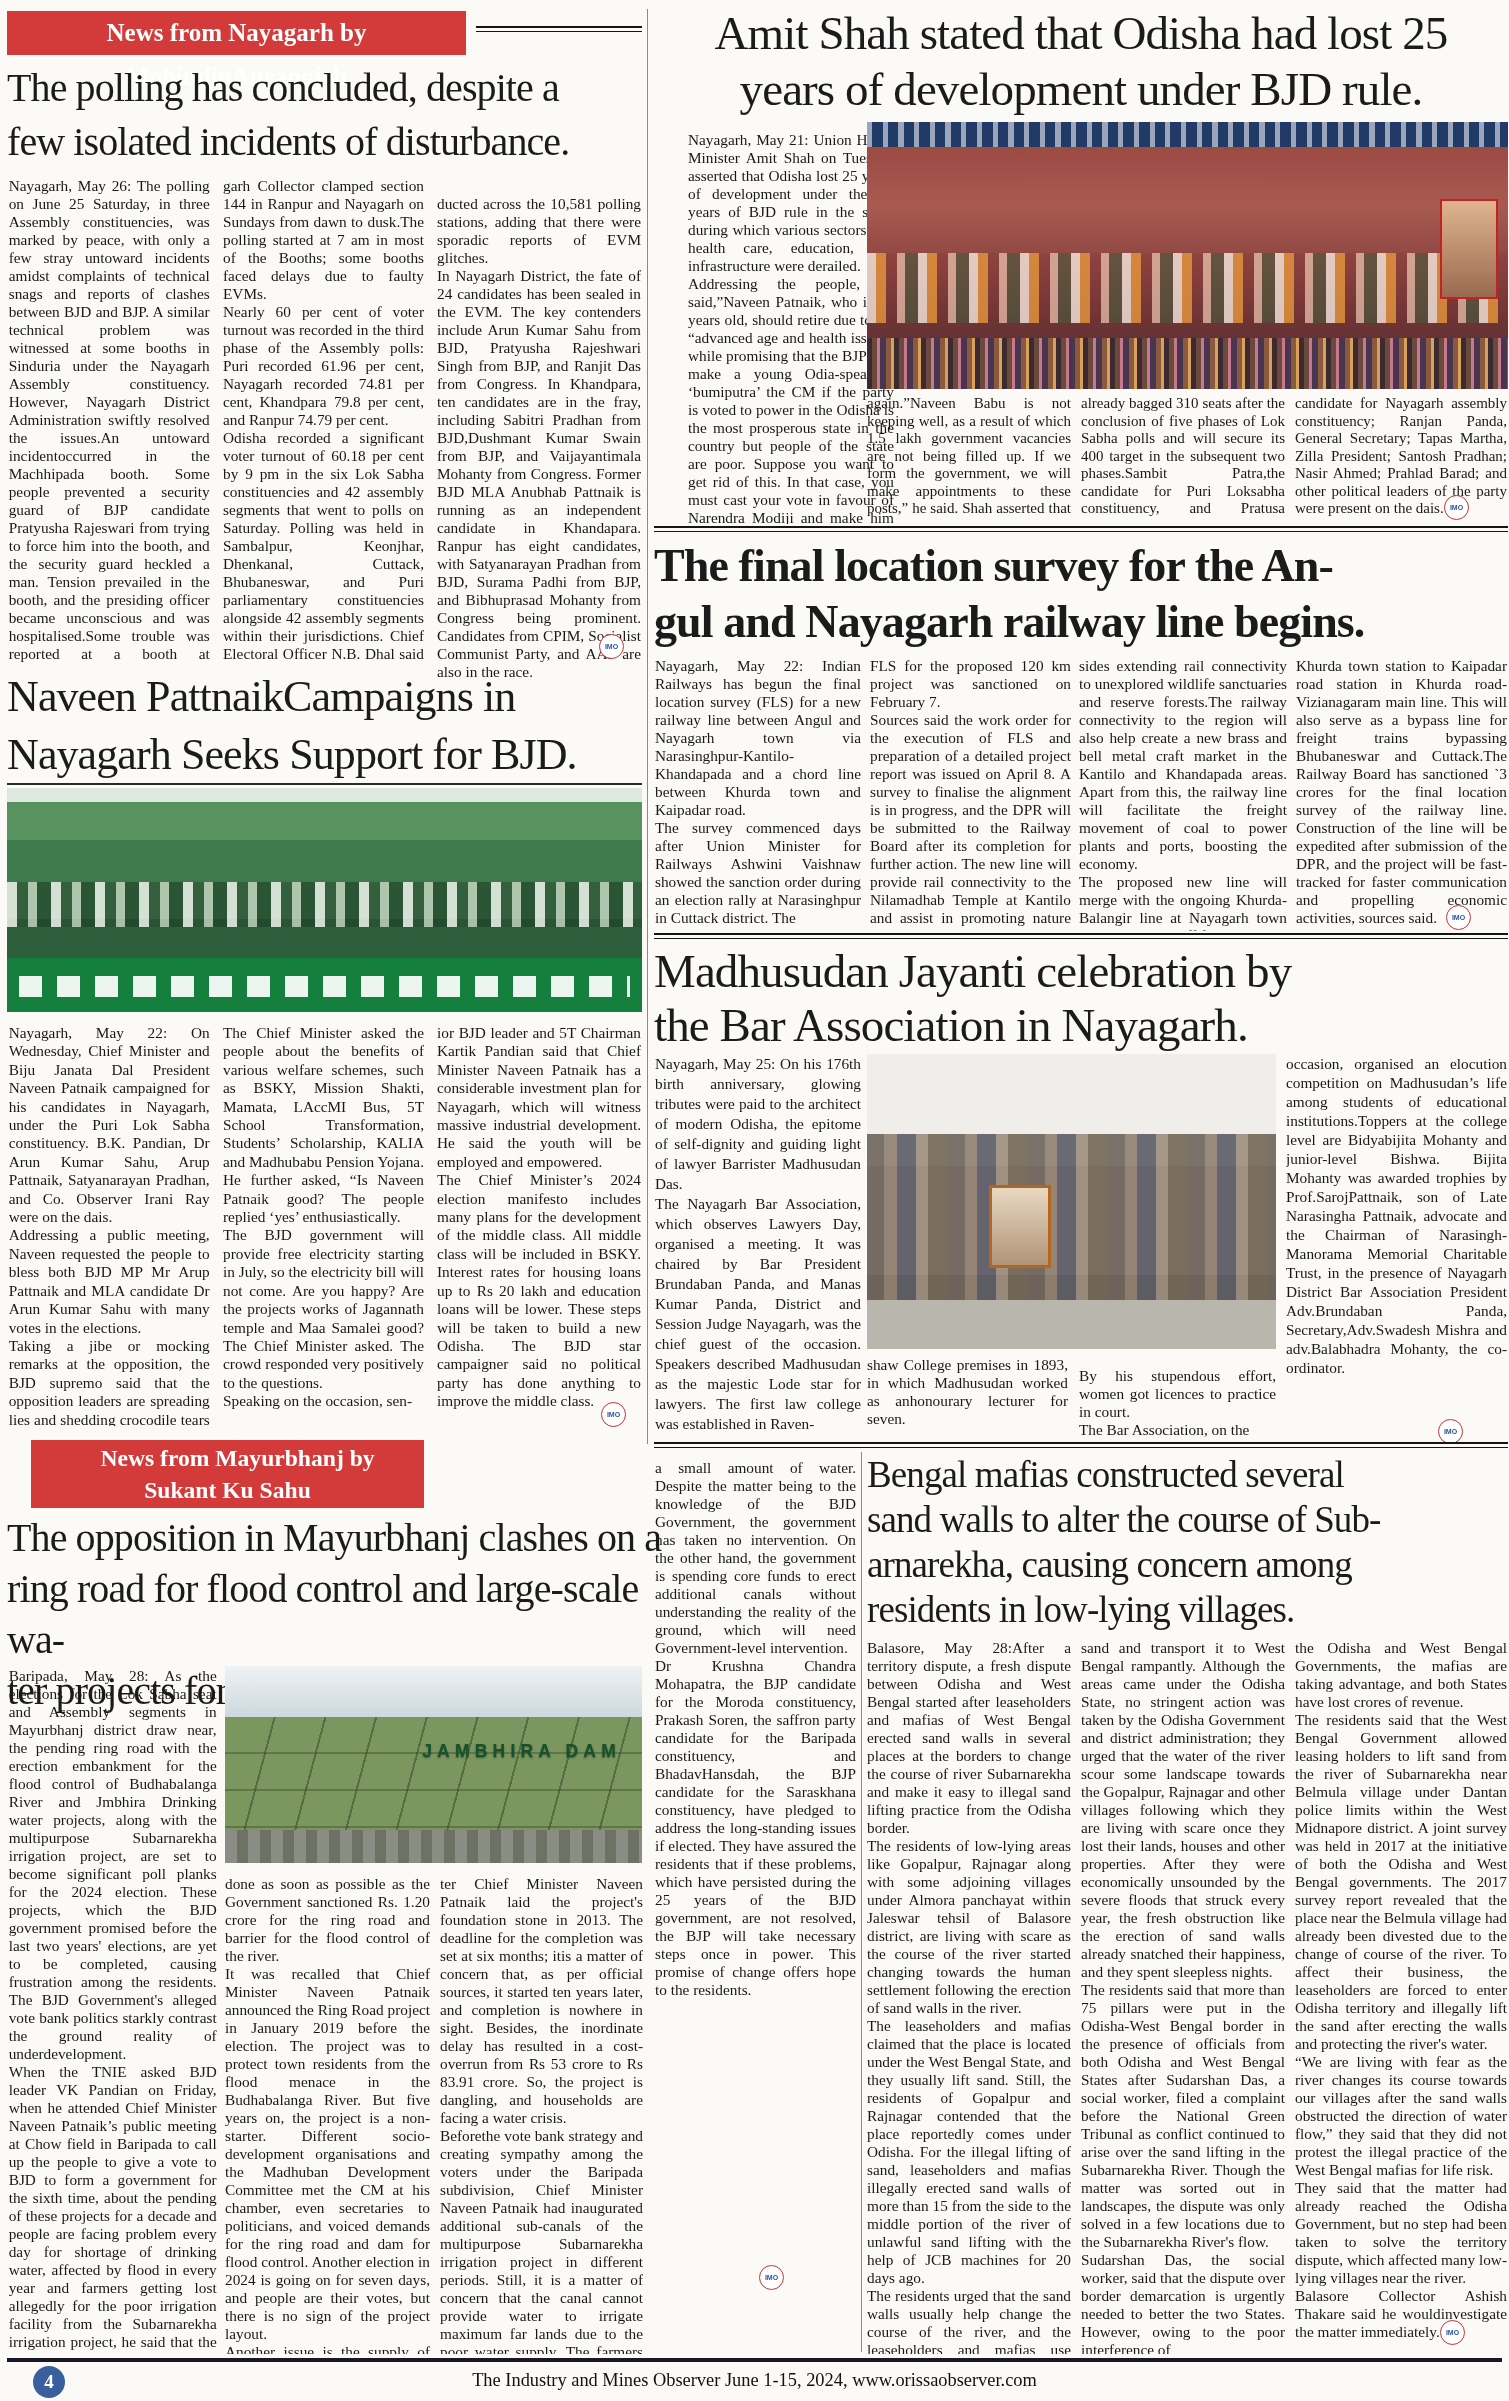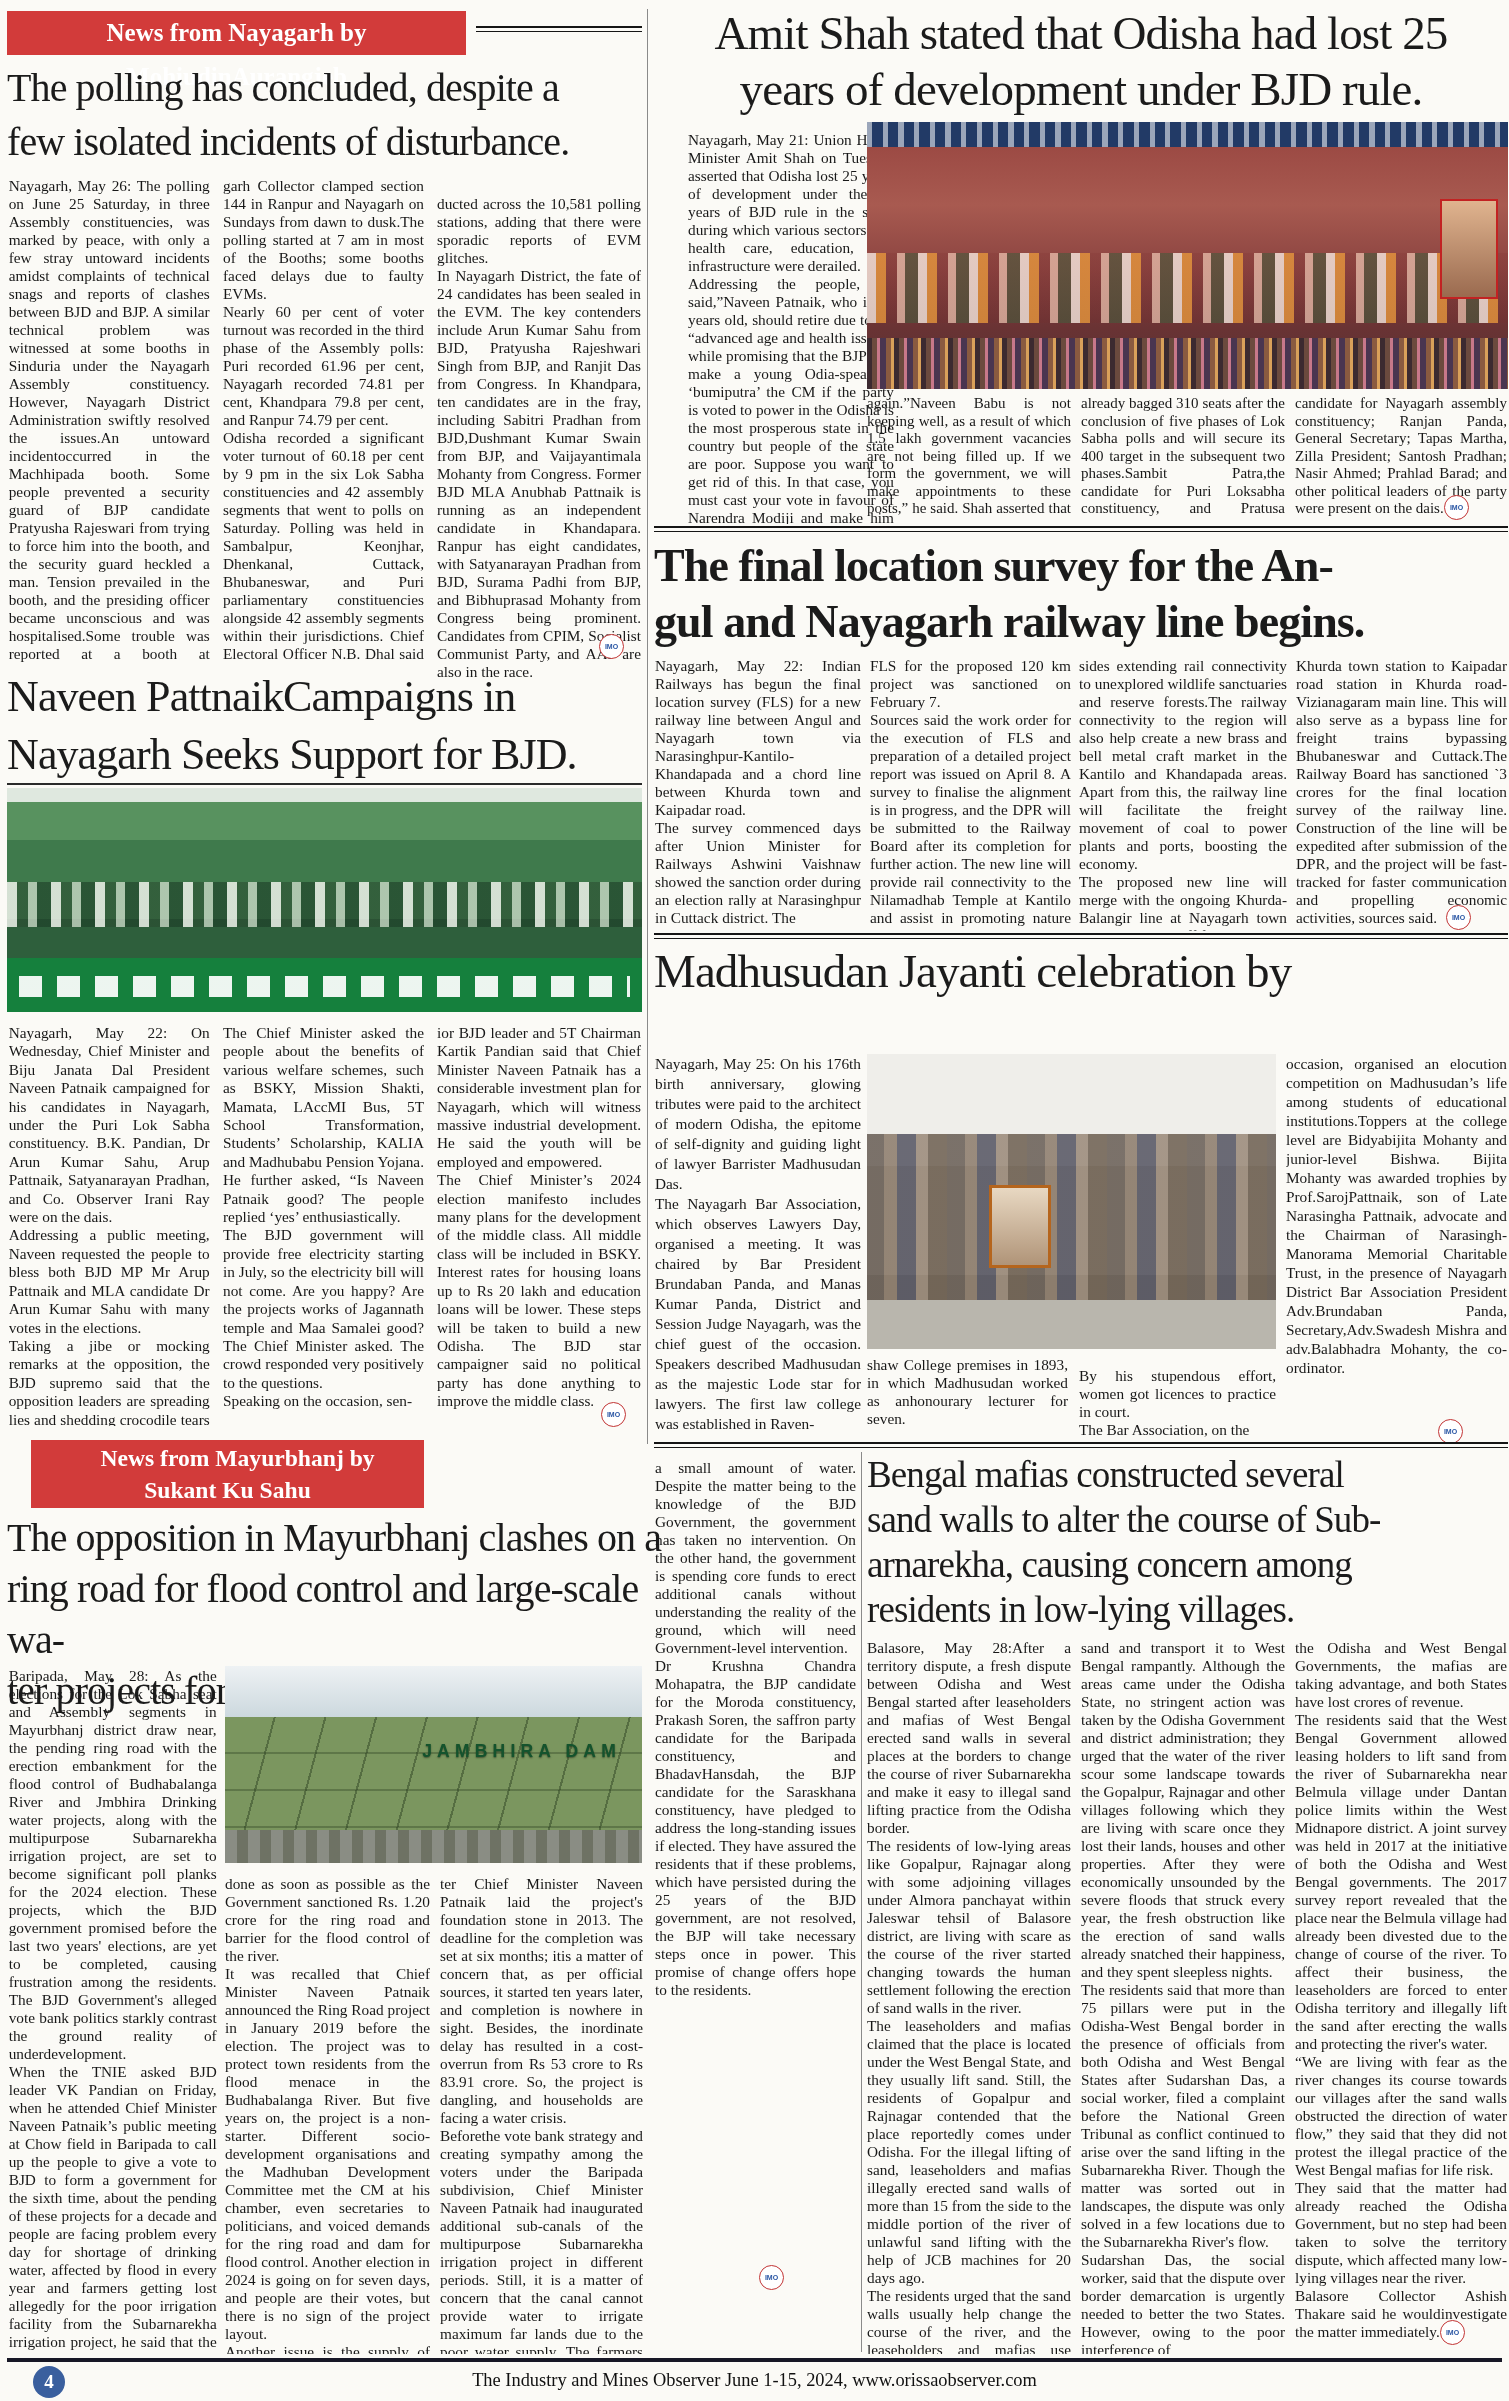--- a/index.html
+++ b/index.html
@@ -108,20 +108,21 @@
   <div class="abs col" style="left:223px;top:1024px;width:201px;height:402px;line-height:18.4px;">The Chief Minister asked the people about the benefits of various welfare schemes, such as BSKY, Mission Shakti, Mamata, LAccMI Bus, 5T School Transformation, Students’ Scholarship, KALIA and Madhubabu Pension Yojana. He further asked, “Is Naveen Patnaik good? The people replied ‘yes’ enthusiastically.
 The BJD government will provide free electricity starting in July, so the electricity bill will not come. Are you happy? Are the projects works of Jagannath temple and Maa Samalei good? The Chief Minister asked. The crowd responded very positively to the questions.
 Speaking on the occasion, sen-</div>
   <div class="abs col" style="left:437px;top:1024px;width:204px;height:402px;line-height:18.4px;">ior BJD leader and 5T Chairman Kartik Pandian said that Chief Minister Naveen Patnaik has a considerable investment plan for Nayagarh, which will witness massive industrial development. He said the youth will be employed and empowered.
 The Chief Minister’s 2024 election manifesto includes many plans for the development of the middle class. All middle class will be included in BSKY. Interest rates for housing loans up to Rs 20 lakh and education loans will be lower. These steps will be taken to build a new Odisha. The BJD star campaigner said no political party has done anything to improve the middle class.</div>
   <div class="abs imo" style="left:601px;top:1402px;">IMO</div>
 
   <div class="abs drule" style="left:654px;top:933px;width:854px;"></div>
   <div class="abs hl" style="left:654px;top:944px;width:856px;font-size:47px;line-height:54px;">
     <span>Madhusudan Jayanti celebration by</span>
+    <span>the Bar Association in Nayagarh.</span>
   </div>
   <div class="abs col" style="left:655px;top:1054px;width:206px;height:393px;line-height:20px;">Nayagarh, May 25: On his 176th birth anniversary, glowing tributes were paid to the architect of modern Odisha, the epitome of self-dignity and guiding light of lawyer Barrister Madhusudan Das.
 The Nayagarh Bar Association, which observes Lawyers Day, organised a meeting. It was chaired by Bar President Brundaban Panda, and Manas Kumar Panda, District and Session Judge Nayagarh, was the chief guest of the occasion. Speakers described Madhusudan as the majestic Lode star for lawyers. The first law college was established in Raven-</div>
 
   <div class="abs photo" style="left:867px;top:1054px;width:409px;height:295px;
        background:linear-gradient(180deg,#efeeea 0 38%,#d8d5cd 38% 75%,#b9b6ad 75% 100%);">
     <div class="abs" style="left:0;top:80px;width:100%;height:166px;
          background:repeating-linear-gradient(90deg,#54483f 0 17.5px,#7d6a58 17.5px 30px,#3e3e4e 30px 49px,#8d7a68 49px 61px,#5a4a3a 61px 80px);opacity:.75;"></div>
     <div class="abs" style="left:122px;top:131px;width:56px;height:77px;border:3.5px solid #b5651d;
          background:linear-gradient(#e8d8c2,#b09478);"></div>

